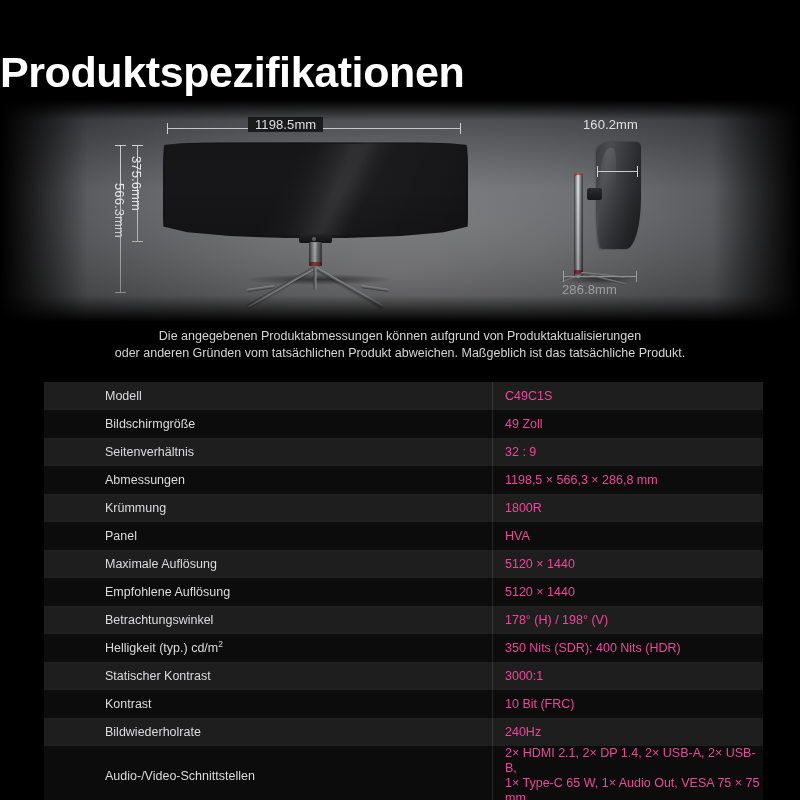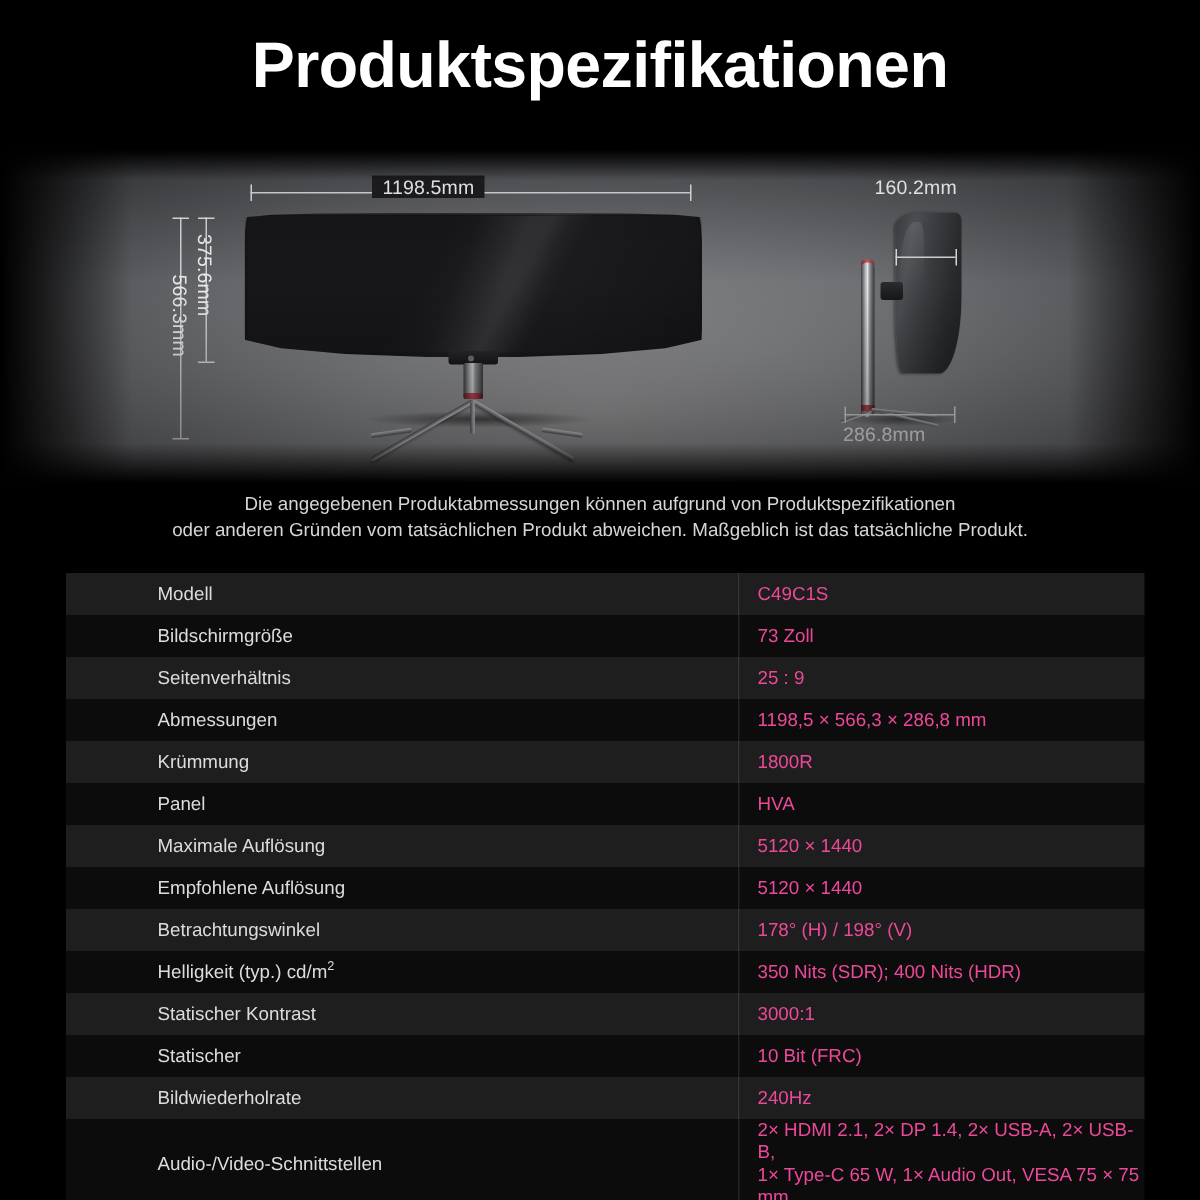--- a/index.html
+++ b/index.html
@@ -17,23 +17,23 @@
     width: 800px;
     height: 800px;
     overflow: hidden;
     background: #000;
   }
 
   
   .title {
     position: absolute;
     left: 0;
-    top: 20px;
+    top: 48px;
     width: 800px;
-    text-align: center;
+    text-align: left;
     color: #ffffff;
     font-size: 43px;
     font-weight: 700;
     letter-spacing: -0.4px;
     white-space: nowrap;
   }
 
   
   .stage {
     position: absolute;
@@ -387,37 +387,37 @@
     <div class="dim-label" style="left:583px; top:17px;">160.2mm</div>
 
     <div class="dim-line-h" style="left:563px; top:176px; width:73px;"></div>
     <div class="tick-v" style="left:563px; top:171px;"></div>
     <div class="tick-v" style="left:636px; top:171px;"></div>
     <div class="dim-label" style="left:562px; top:182px;">286.8mm</div>
 
   </div>
 
   <div class="disclaimer">
-    <span>Die angegebenen Produktabmessungen können aufgrund von Produktspezifikationen</span>
+    <span>Die angegebenen Produktabmessungen können aufgrund von Produktaktualisierungen</span>
     <span>oder anderen Gründen vom tatsächlichen Produkt abweichen. Maßgeblich ist das tatsächliche Produkt.</span>
   </div>
 
   <table class="spec-table">
     <tbody>
         <tr class="odd">
           <td class="k">Modell</td>
           <td class="v">C49C1S</td>
         </tr>
         <tr class="even">
           <td class="k">Bildschirmgröße</td>
-          <td class="v">73 Zoll</td>
+          <td class="v">49 Zoll</td>
         </tr>
         <tr class="odd">
           <td class="k">Seitenverhältnis</td>
-          <td class="v">25 : 9</td>
+          <td class="v">32 : 9</td>
         </tr>
         <tr class="even">
           <td class="k">Abmessungen</td>
           <td class="v">1198,5 × 566,3 × 286,8 mm</td>
         </tr>
         <tr class="odd">
           <td class="k">Krümmung</td>
           <td class="v">1800R</td>
         </tr>
         <tr class="even">
@@ -438,21 +438,21 @@
         </tr>
         <tr class="even">
           <td class="k">Helligkeit (typ.) cd/m<sup>2</sup></td>
           <td class="v">350 Nits (SDR); 400 Nits (HDR)</td>
         </tr>
         <tr class="odd">
           <td class="k">Statischer Kontrast</td>
           <td class="v">3000:1</td>
         </tr>
         <tr class="even">
-          <td class="k">Statischer</td>
+          <td class="k">Kontrast</td>
           <td class="v">10 Bit (FRC)</td>
         </tr>
         <tr class="odd">
           <td class="k">Bildwiederholrate</td>
           <td class="v">240Hz</td>
         </tr>
         <tr class="even tall">
           <td class="k">Audio-/Video-Schnittstellen</td>
           <td class="v">
             <span class="v-line2">2× HDMI 2.1, 2× DP 1.4, 2× USB-A, 2× USB-B,</span>

